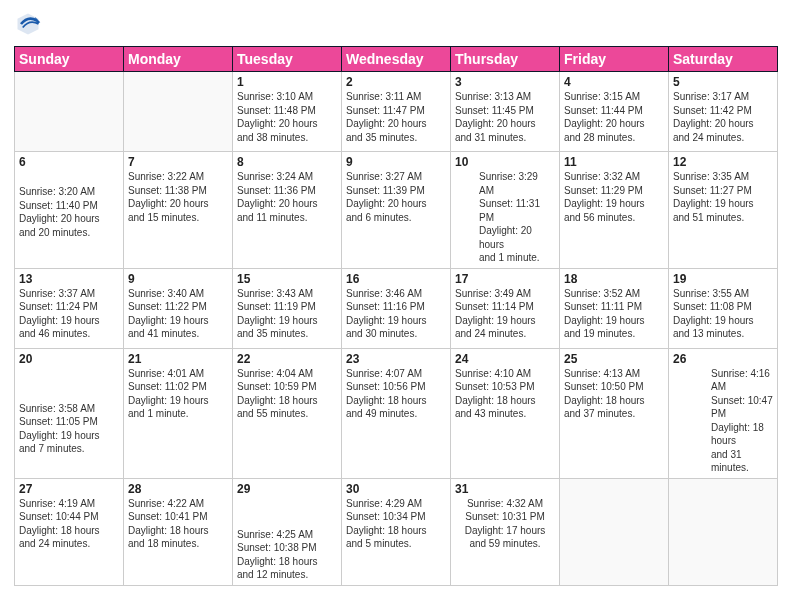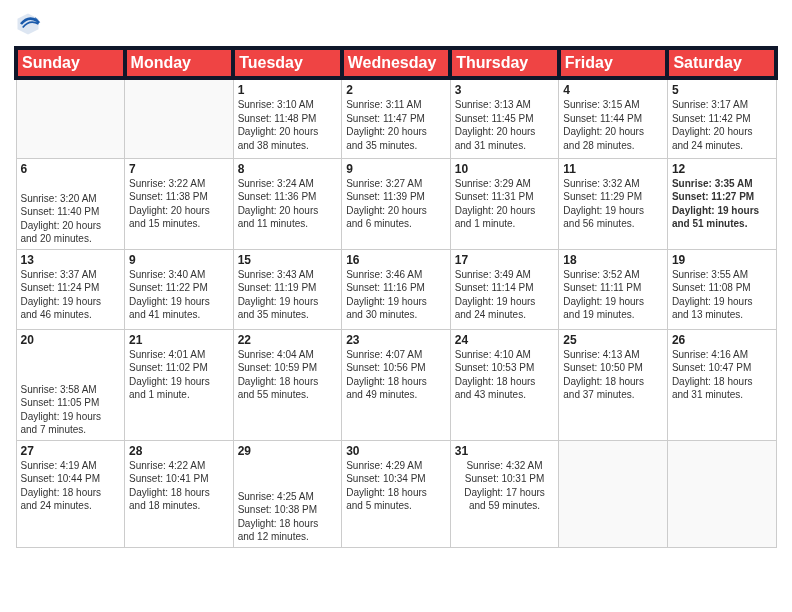--- a/index.html
+++ b/index.html
@@ -50,27 +50,27 @@
     .location {
       font-size: 14px;
       color: #444;
     }
     .calendar {
       width: 100%;
       border-collapse: collapse;
       table-layout: fixed;
     }
     .calendar th {
-      background: #ef4444;
+      background: #ec4899;
       color: #fff;
-      font-size: 16px;
+      font-size: 14px;
       font-weight: bold;
       padding: 4px 4px;
       text-align: left;
-      border: 4px solid #0f172a;
+      border: 1px solid #0f172a;
     }
     .calendar td {
       border: 1px solid #ccc;
       vertical-align: top;
       padding: 3px 4px;
       height: 80px;
       width: 113px;
       background: #fff;
     }
     .calendar td.empty {
@@ -188,35 +188,35 @@
           </td>
           <td>
             <span class="day-num">9</span>
             <div class="day-info" style="white-space: pre-line;">Sunrise: 3:27 AM
 Sunset: 11:39 PM
 Daylight: 20 hours
 and 6 minutes.</div>
           </td>
           <td>
             <span class="day-num">10</span>
-            <div class="day-info" style="white-space: pre-line;">Sunrise: 3:29 AM
+            <div class="day-info" style="white-space: pre-line; margin-left: 24px;">Sunrise: 3:29 AM
 Sunset: 11:31 PM
 Daylight: 20 hours
 and 1 minute.</div>
           </td>
           <td>
             <span class="day-num">11</span>
             <div class="day-info" style="white-space: pre-line;">Sunrise: 3:32 AM
 Sunset: 11:29 PM
 Daylight: 19 hours
 and 56 minutes.</div>
           </td>
           <td>
             <span class="day-num">12</span>
-            <div class="day-info" style="white-space: pre-line; font-weight: bold;">Sunrise: 3:35 AM
+            <div class="day-info" style="white-space: pre-line;">Sunrise: 3:35 AM
 Sunset: 11:27 PM
 Daylight: 19 hours
 and 51 minutes.</div>
           </td>
         </tr>
         <tr>
           <td>
             <span class="day-num">13</span>
             <div class="day-info" style="white-space: pre-line;">Sunrise: 3:37 AM
 Sunset: 11:24 PM
@@ -304,21 +304,21 @@
           </td>
           <td>
             <span class="day-num">25</span>
             <div class="day-info" style="white-space: pre-line;">Sunrise: 4:13 AM
 Sunset: 10:50 PM
 Daylight: 18 hours
 and 37 minutes.</div>
           </td>
           <td>
             <span class="day-num">26</span>
-            <div class="day-info" style="white-space: pre-line;">Sunrise: 4:16 AM
+            <div class="day-info" style="white-space: pre-line; margin-left: 38px;">Sunrise: 4:16 AM
 Sunset: 10:47 PM
 Daylight: 18 hours
 and 31 minutes.</div>
           </td>
         </tr>
         <tr>
           <td>
             <span class="day-num">27</span>
             <div class="day-info" style="white-space: pre-line;">Sunrise: 4:19 AM
 Sunset: 10:44 PM

